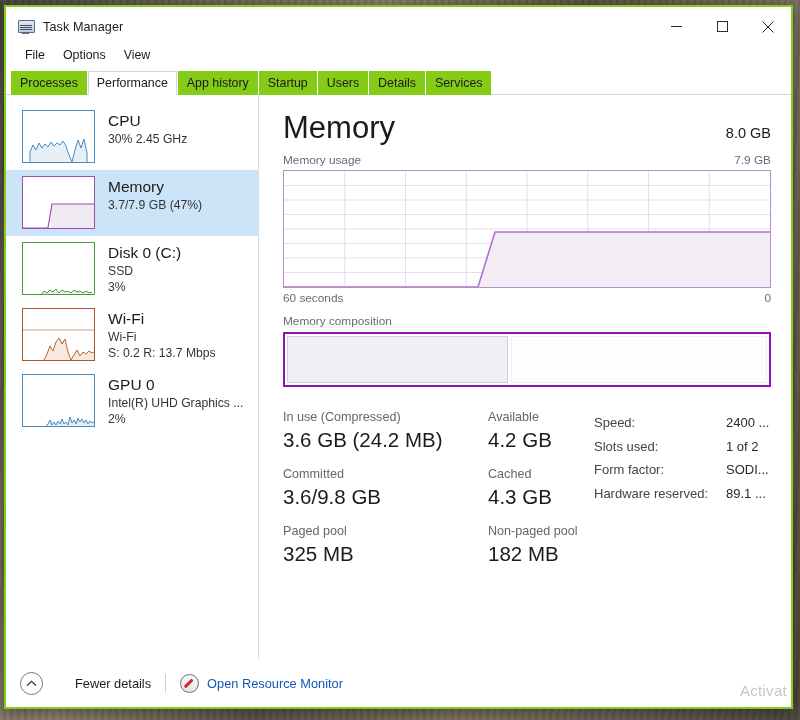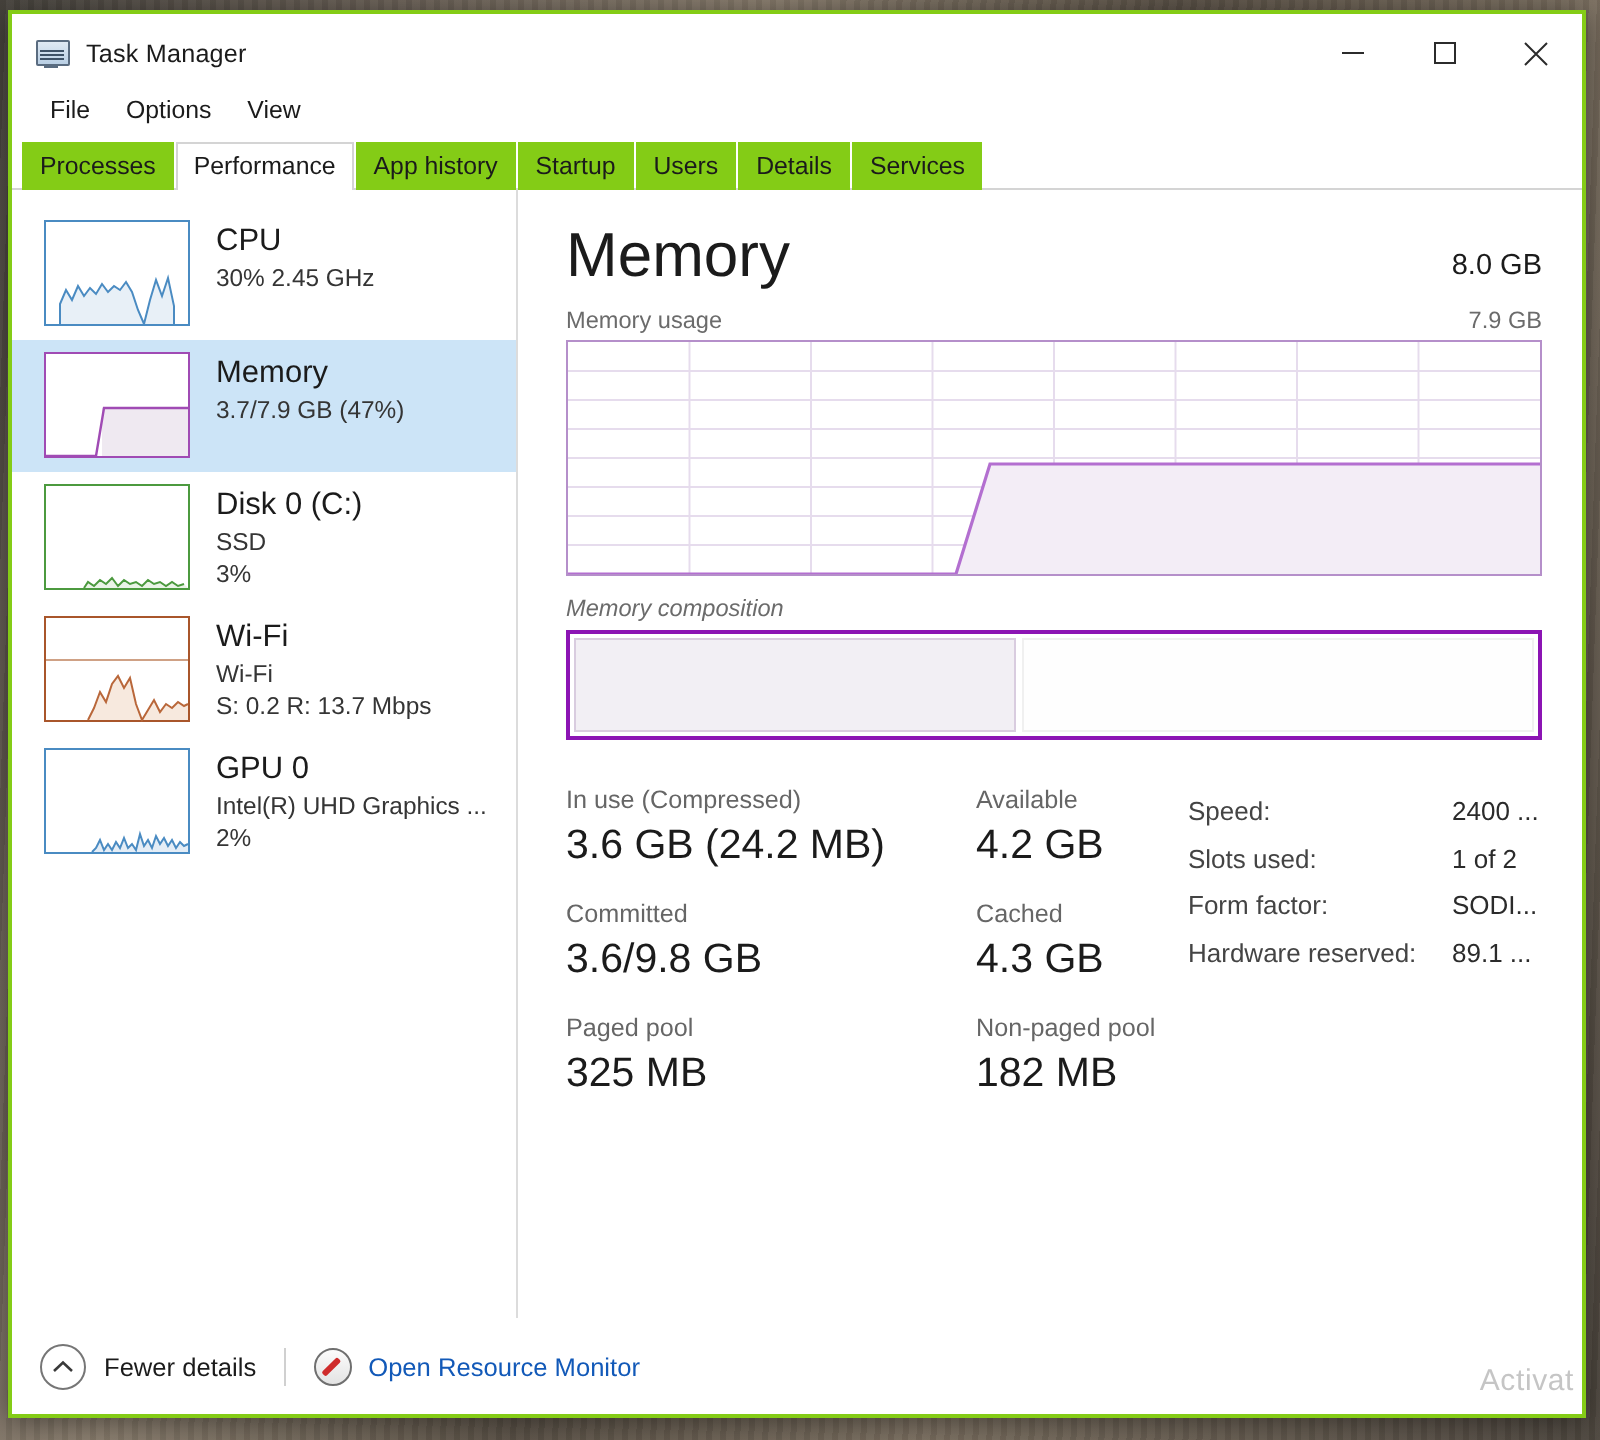--- a/index.html
+++ b/index.html
@@ -126,21 +126,21 @@
   }
   .graph-box{
     height:118px;border:1px solid #b58fca;box-sizing:border-box;
     position:relative;background:#fff;overflow:hidden;
   }
   .graph-box svg{display:block;width:100%;height:100%;}
   .graph-axis{
     display:flex;justify-content:space-between;
     font-size:11.8px;color:#6b6b6b;margin-top:3px;
   }
-  .comp-cap{font-size:11.8px;color:#6b6b6b;margin-top:9px;margin-bottom:4px;font-style:italic;}
+  .comp-cap{font-size:11.8px;color:#6b6b6b;margin-top:9px;margin-bottom:4px;}
   .comp-box{
     height:55px;border:2px solid #8c14b4;box-sizing:border-box;background:#fff;
     display:flex;padding:2px;
   }
   .comp-used{
     background:#f2eff4;border:1px solid #d9ccdf;box-sizing:border-box;height:100%;
   }
   .comp-gap{width:3px;height:100%;}
   .comp-free{flex:1 1 auto;height:100%;background:#fefefe;border:1px solid #f0f0f0;box-sizing:border-box;}
   
@@ -153,21 +153,21 @@
   .stat-value{font-size:20.5px;color:#1b1b1b;line-height:28px;font-weight:400;}
   .stats-right{flex:1 1 auto;padding-left:11px;padding-top:2px;}
   .spec-row{display:flex;font-size:13px;color:#2b2b2b;line-height:23.5px;}
   .spec-k{flex:0 0 132px;width:132px;color:#444;}
   .spec-v{white-space:nowrap;overflow:hidden;text-overflow:clip;}
   
   .footer{
     flex:0 0 48px;height:48px;display:flex;align-items:center;
     padding-left:14px;background:#fff;box-sizing:border-box;
   }
-  .fewer{display:flex;align-items:center;cursor:default;}
+  .fewer{display:flex;align-items:center;cursor:default;gap:23px;}
   .chev-circle{
     width:21px;height:21px;border-radius:50%;border:1px solid #767676;
     display:flex;align-items:center;justify-content:center;flex:0 0 21px;
   }
   .fewer-lbl{font-size:12.8px;color:#1b1b1b;margin-left:9px;}
   .fdiv{width:1px;height:19px;background:#d0d0d0;margin:0 14px;}
   .orm{display:flex;align-items:center;cursor:pointer;}
   .orm-icon{
     width:17px;height:17px;border-radius:50%;flex:0 0 17px;
     border:1px solid #6f6f6f;background:linear-gradient(#fcfcfc,#e3e3e3);
@@ -341,20 +341,24 @@
             <line x1="243" y1="0" x2="243" y2="116"></line>
             <line x1="303.75" y1="0" x2="303.75" y2="116"></line>
             <line x1="364.5" y1="0" x2="364.5" y2="116"></line>
             <line x1="425.25" y1="0" x2="425.25" y2="116"></line>
           </g>
           <path d="M0,116 L194,116 L211,61 L486,61 L486,116 Z" fill="#f3edf6"></path>
           <path d="M0,116 L194,116 L211,61 L486,61" fill="none" stroke="#b36fd0" stroke-width="1.6"></path>
         </svg>
       </div>
 
+      <div class="graph-axis">
+        <span>60 seconds</span>
+        <span>0</span>
+      </div>
 
       <div class="comp-cap">Memory composition</div>
 
       <div class="comp-box">
         <div class="comp-used" style="width:46%"></div>
         <div class="comp-gap"></div>
         <div class="comp-free"></div>
       </div>
 
       <div class="stats">

